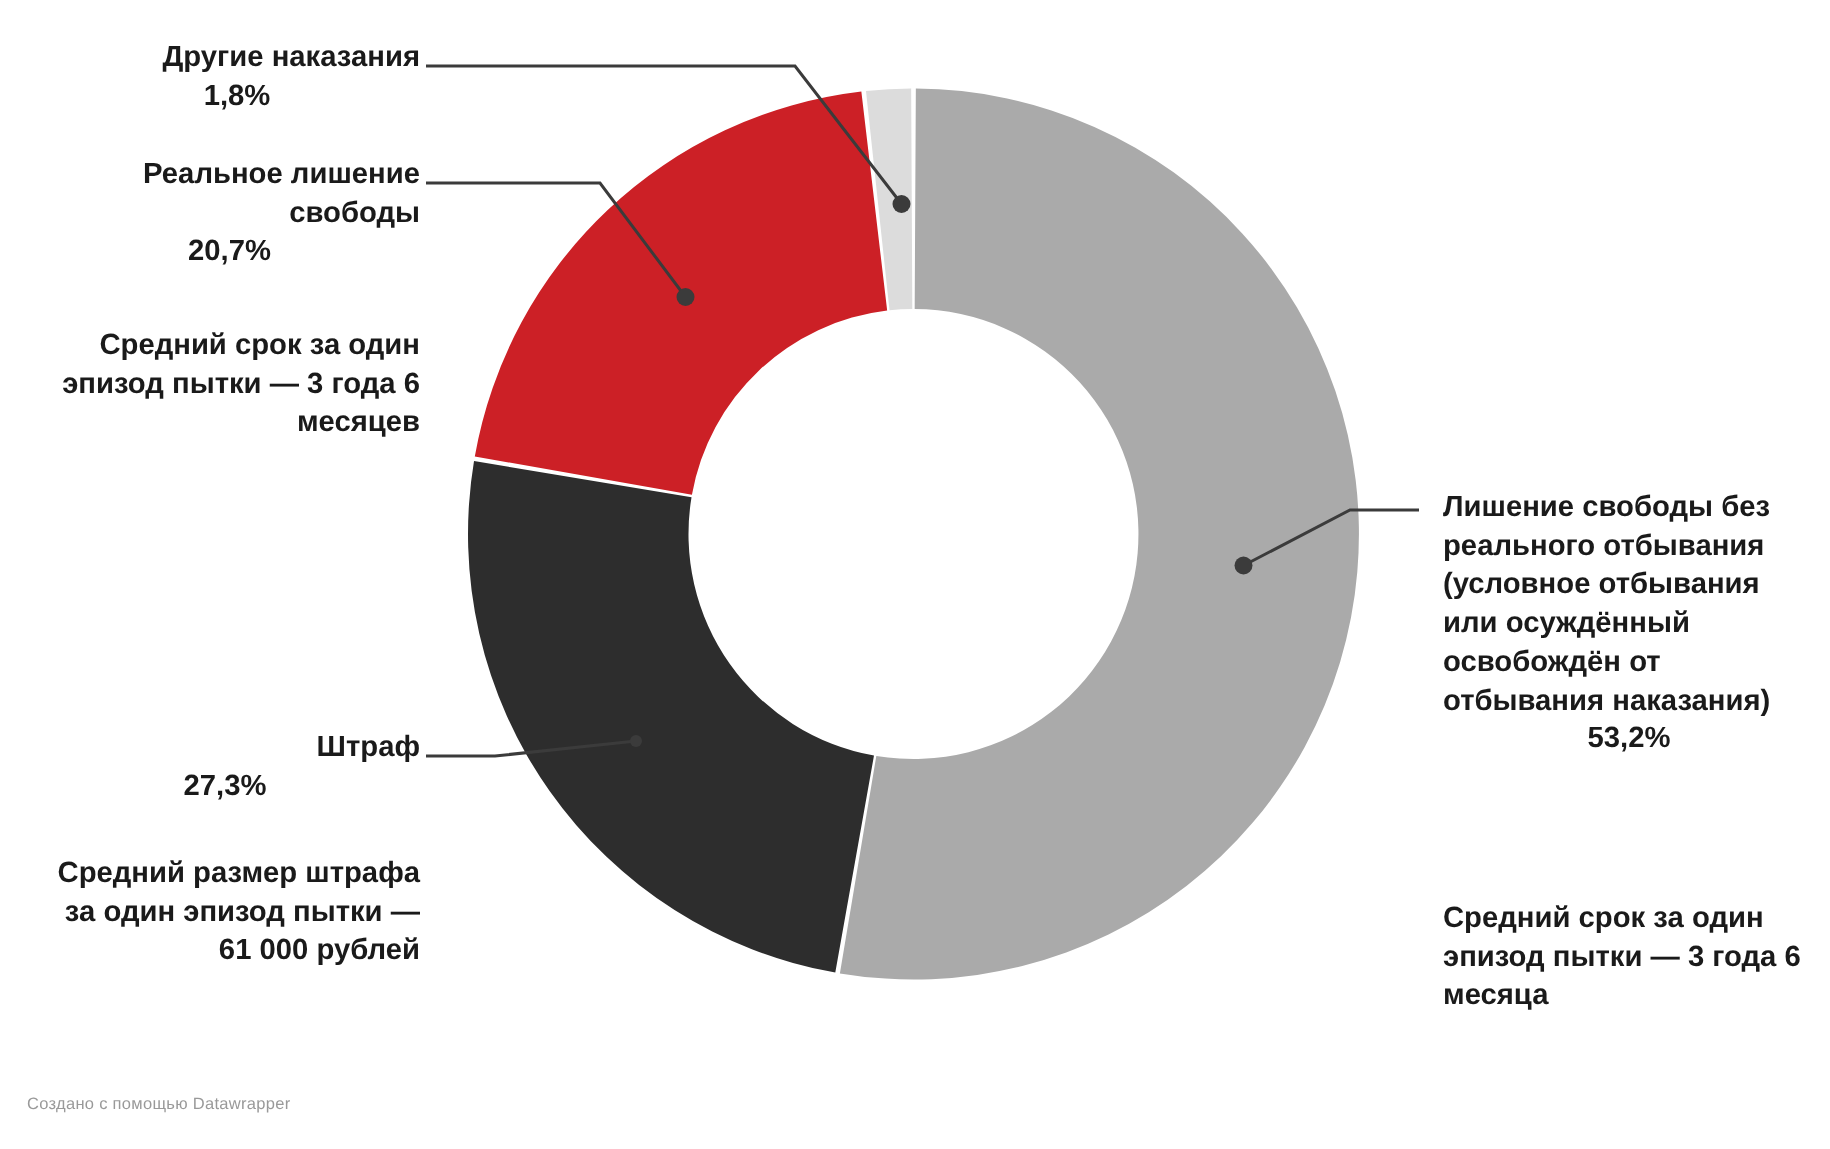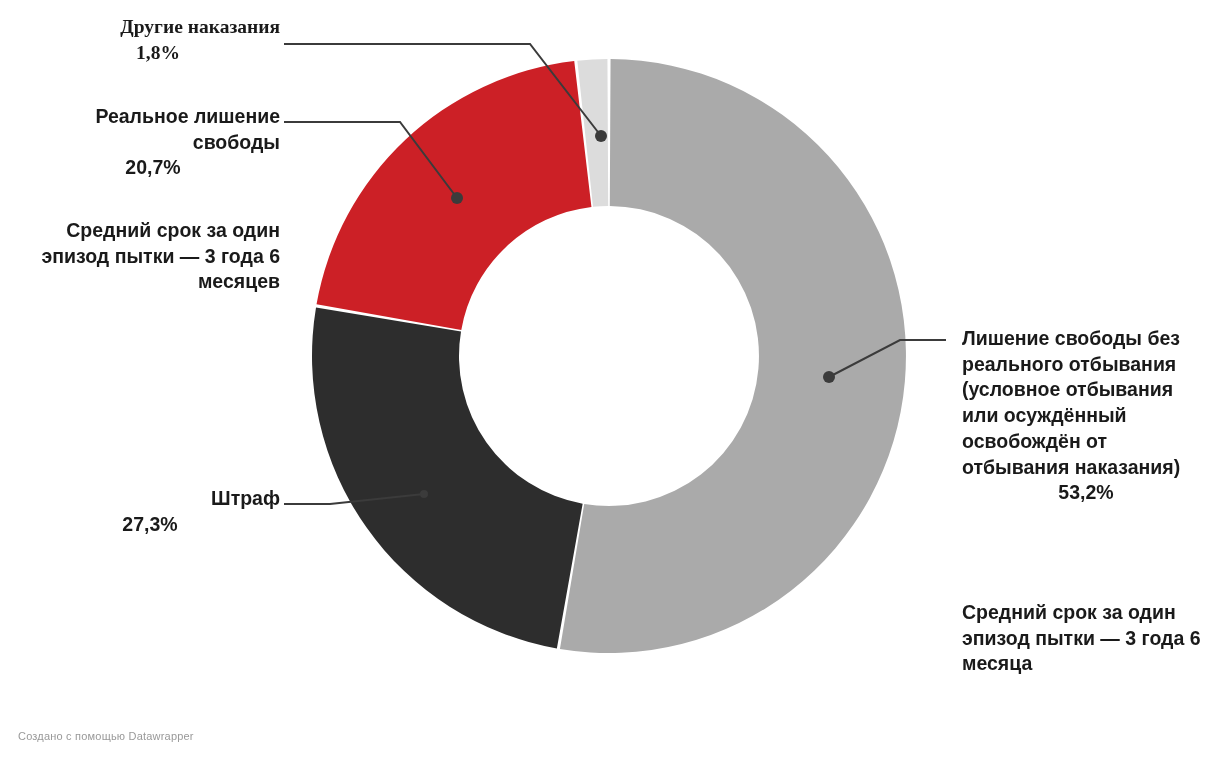--- a/index.html
+++ b/index.html
@@ -38,21 +38,21 @@
   .label-left  { text-align: right; }
   .note-block {
     position: absolute;
     font-weight: bold;
     color: #1a1a1a;
     font-size: 19.5px;
     line-height: 1.32;
   }
   .pct { display: block; text-align: center; }
   
-  #lbl-other      { left: 36px;  top: 14px;  width: 244px; font-family: Liberation Serif, serif; }
+  #lbl-other      { left: 36px;  top: 26px;  width: 244px; }
   #lbl-real       { left: 26px;  top: 104px; width: 254px; }
   #note-term-real { left: 24px;  top: 218px; width: 256px; text-align: right; }
   #lbl-fine       { left: 20px;  top: 486px; width: 260px; }
   #note-fine      { left: 18px;  top: 570px; width: 262px; }
   #lbl-suspended  { left: 962px; top: 326px; width: 248px; }
   #note-term-susp { left: 962px; top: 600px; width: 248px; }
 
   #footer-credit {
     position: absolute;
     left: 18px;
@@ -105,20 +105,21 @@
     <span class="pct">20,7%</span>
   </div>
 
   <div class="note-block label-left" id="note-term-real">Средний срок за один эпизод пытки — 3 года 6 месяцев</div>
 
   <div class="label-block label-left" id="lbl-fine">
     <span>Штраф</span>
     <span class="pct">27,3%</span>
   </div>
 
+  <div class="note-block label-left" id="note-fine">Средний размер штрафа за один эпизод пытки — 61 000 рублей</div>
 
   <div class="label-block label-right" id="lbl-suspended">
     <span>Лишение свободы без реального отбывания (условное отбывания или осуждённый освобождён от отбывания наказания)</span>
     <span class="pct">53,2%</span>
   </div>
 
   <div class="note-block label-right" id="note-term-susp">Средний срок за один эпизод пытки — 3 года 6 месяца</div>
 
   <div id="footer-credit">Создано с помощью Datawrapper</div>
 

